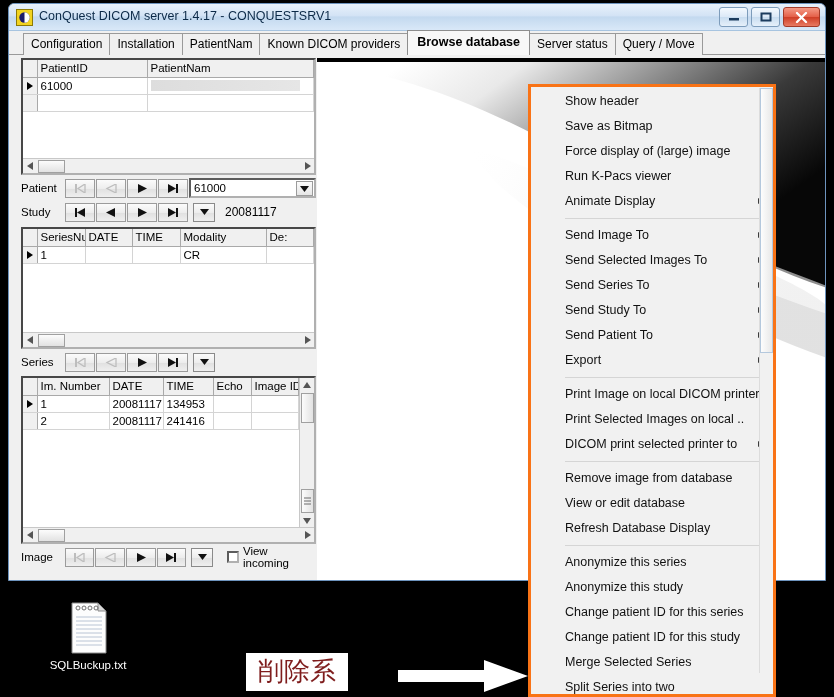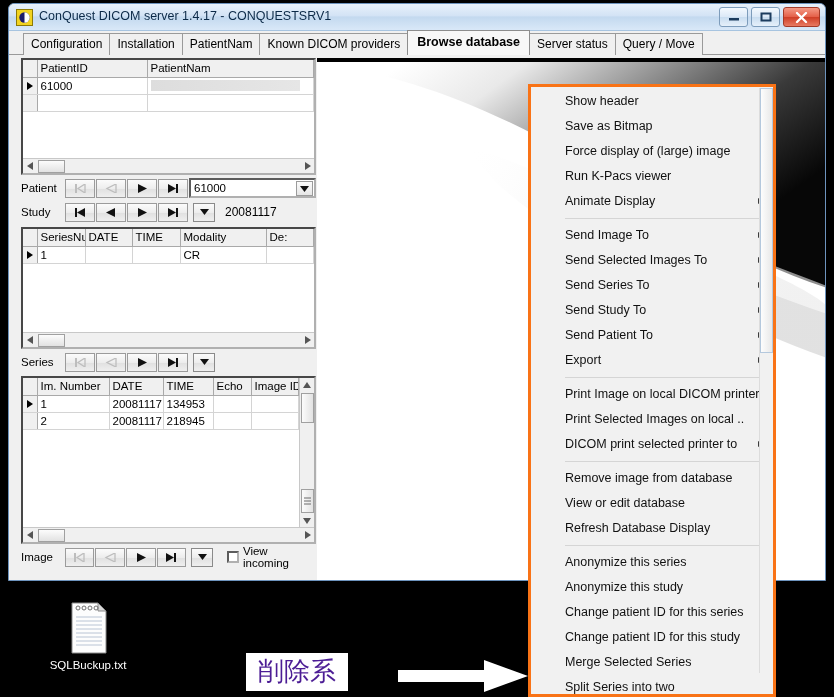--- a/index.html
+++ b/index.html
@@ -27,21 +27,21 @@
   .anno-text-id {
     position:absolute; left:352px; top:503px;
     font-size:24px; color:#111; letter-spacing:0.5px;
     font-family:"DejaVu Sans", sans-serif;
   }
   .arrow-hollow { position:absolute; left:416px; top:534px; }
   .anno-box-del {
     position:absolute; left:244px; top:651px;
     background:#fff; border:2px solid #000;
     padding:2px 12px 4px 12px; font-size:26px; line-height:32px;
-    font-family:"DejaVu Sans", sans-serif; color:#4c1d95;
+    font-family:"DejaVu Sans", sans-serif; color:#7f1d1d;
   }
   .arrow-solid { position:absolute; left:398px; top:658px; }
 
   
   #app-window {
     position:absolute; left:8px; top:3px; width:818px; height:578px;
     background:#f0f0f0;
     border:1px solid #6d93bd;
     border-radius:6px 6px 0 0;
     box-shadow:0 0 5px rgba(0,0,0,.5);
@@ -528,21 +528,21 @@
               <td>1</td>
               <td>20081117</td>
               <td>134953</td>
               <td></td>
               <td></td>
             </tr>
             <tr>
               <td class="ind"></td>
               <td>2</td>
               <td>20081117</td>
-              <td>218945</td>
+              <td>241416</td>
               <td></td>
               <td></td>
             </tr>
           </tbody>
         </table>
         <div class="vscroll">
           <div class="arrow">
             <svg width="8" height="7" viewBox="0 0 8 7">
                 <polygon points="0,6 8,6 4,0" fill="#555"></polygon>
               </svg>

